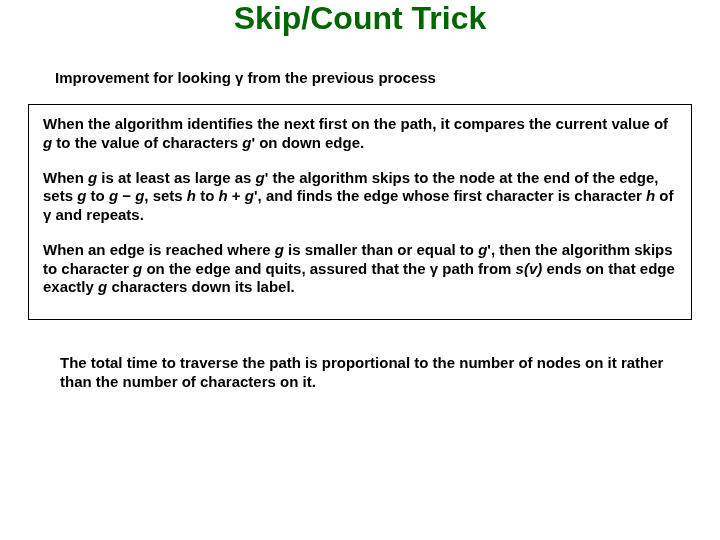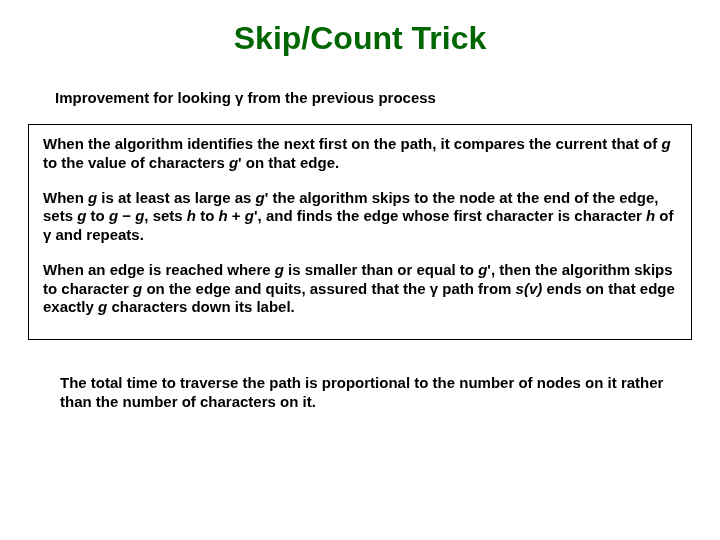--- a/index.html
+++ b/index.html
@@ -15,21 +15,20 @@
     position: relative;
     width: 720px;
     height: 540px;
     box-sizing: border-box;
   }
   .title {
     text-align: center;
     font-size: 32px;
     font-weight: bold;
     color: #006600;
-    padding-top: 20px;
   }
   .subtitle {
     font-size: 15px;
     font-weight: bold;
     margin: 32px 0 18px 55px;
   }
   .subtitle .gamma { font-style: normal; }
   .box {
     margin: 0 28px;
     border: 1px solid #000;
@@ -58,21 +57,21 @@
 <div class="slide">
 
   <div class="title">Skip/Count Trick</div>
 
   <div class="subtitle">
     <span>Improvement for looking </span><span class="gamma">γ</span><span> from the previous process</span>
   </div>
 
   <div class="box">
     <p>
-      <span>When the algorithm identifies the next first on the path, it </span><span class="green">compares</span><span> the current that of </span><span class="it">g</span><span> to the value of characters </span><span class="it">g</span><span>'</span><span> on that edge.</span>
+      <span>When the algorithm identifies the next first on the path, it </span><span class="green">compares</span><span> the current value of </span><span class="it">g</span><span> to the value of characters </span><span class="it">g</span><span>'</span><span> on down edge.</span>
     </p>
     <p>
       <span>When </span><span class="it">g</span><span> is at least as large as </span><span class="it">g</span><span>'</span><span> the algorithm </span><span class="green">skips</span><span> to the node at the end of the edge, sets </span><span class="it">g</span><span> to </span><span class="it">g</span><span> − </span><span class="it">g</span><span>, sets </span><span class="it">h</span><span> to </span><span class="it">h</span><span> + </span><span class="it">g</span><span>'</span><span>, and finds the edge whose first character is character </span><span class="it">h</span><span> of </span><span>γ</span><span> and repeats.</span>
     </p>
     <p>
       <span>When an edge is reached where </span><span class="it">g</span><span> is </span><span class="green">smaller</span><span> than or equal to </span><span class="it">g</span><span>'</span><span>, then the algorithm </span><span class="green">skips</span><span> to character </span><span class="it">g</span><span> on the edge and quits, assured that the </span><span>γ</span><span> path from </span><span class="sv">s(v)</span><span> ends on that edge exactly </span><span class="it">g</span><span> characters down its label.</span>
     </p>
   </div>
 
   <div class="footer">

